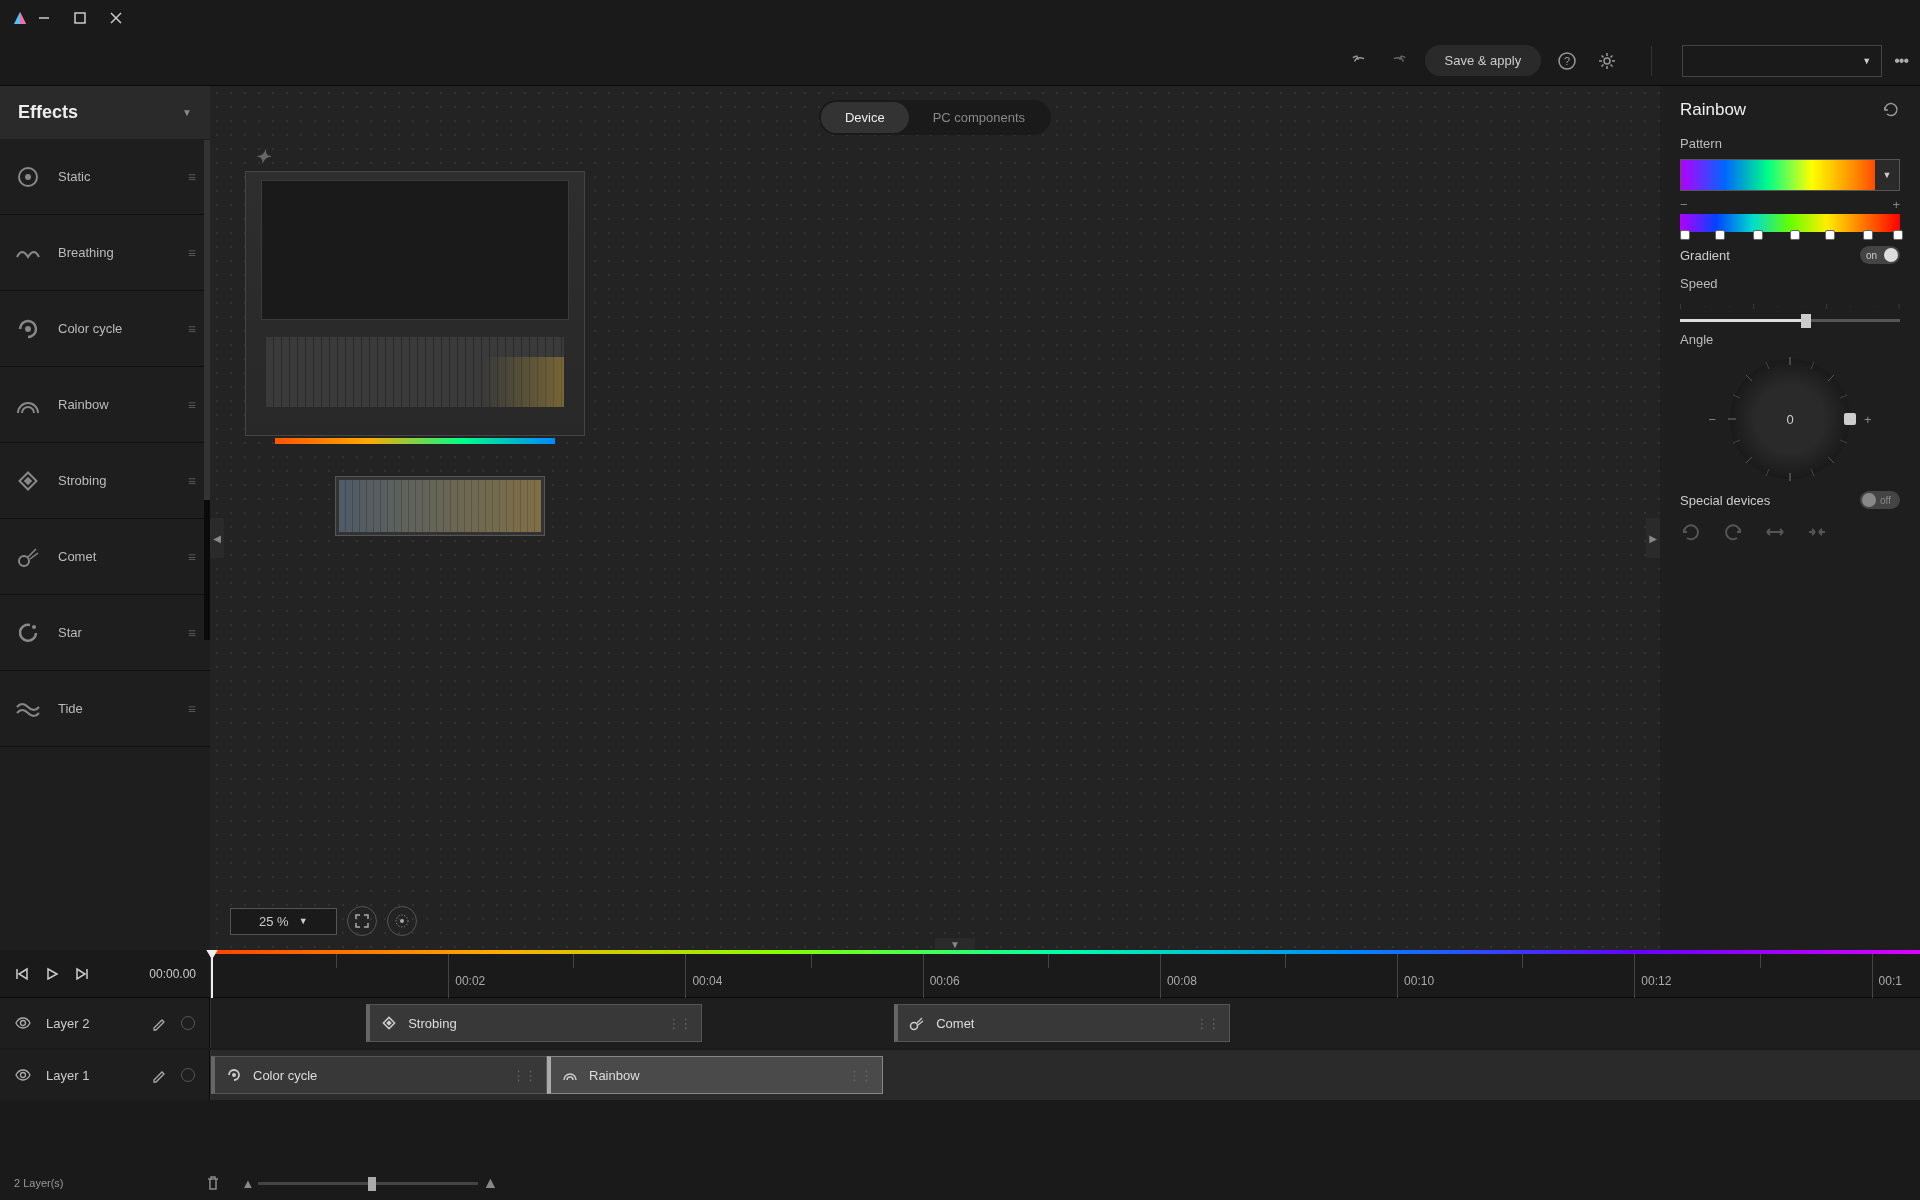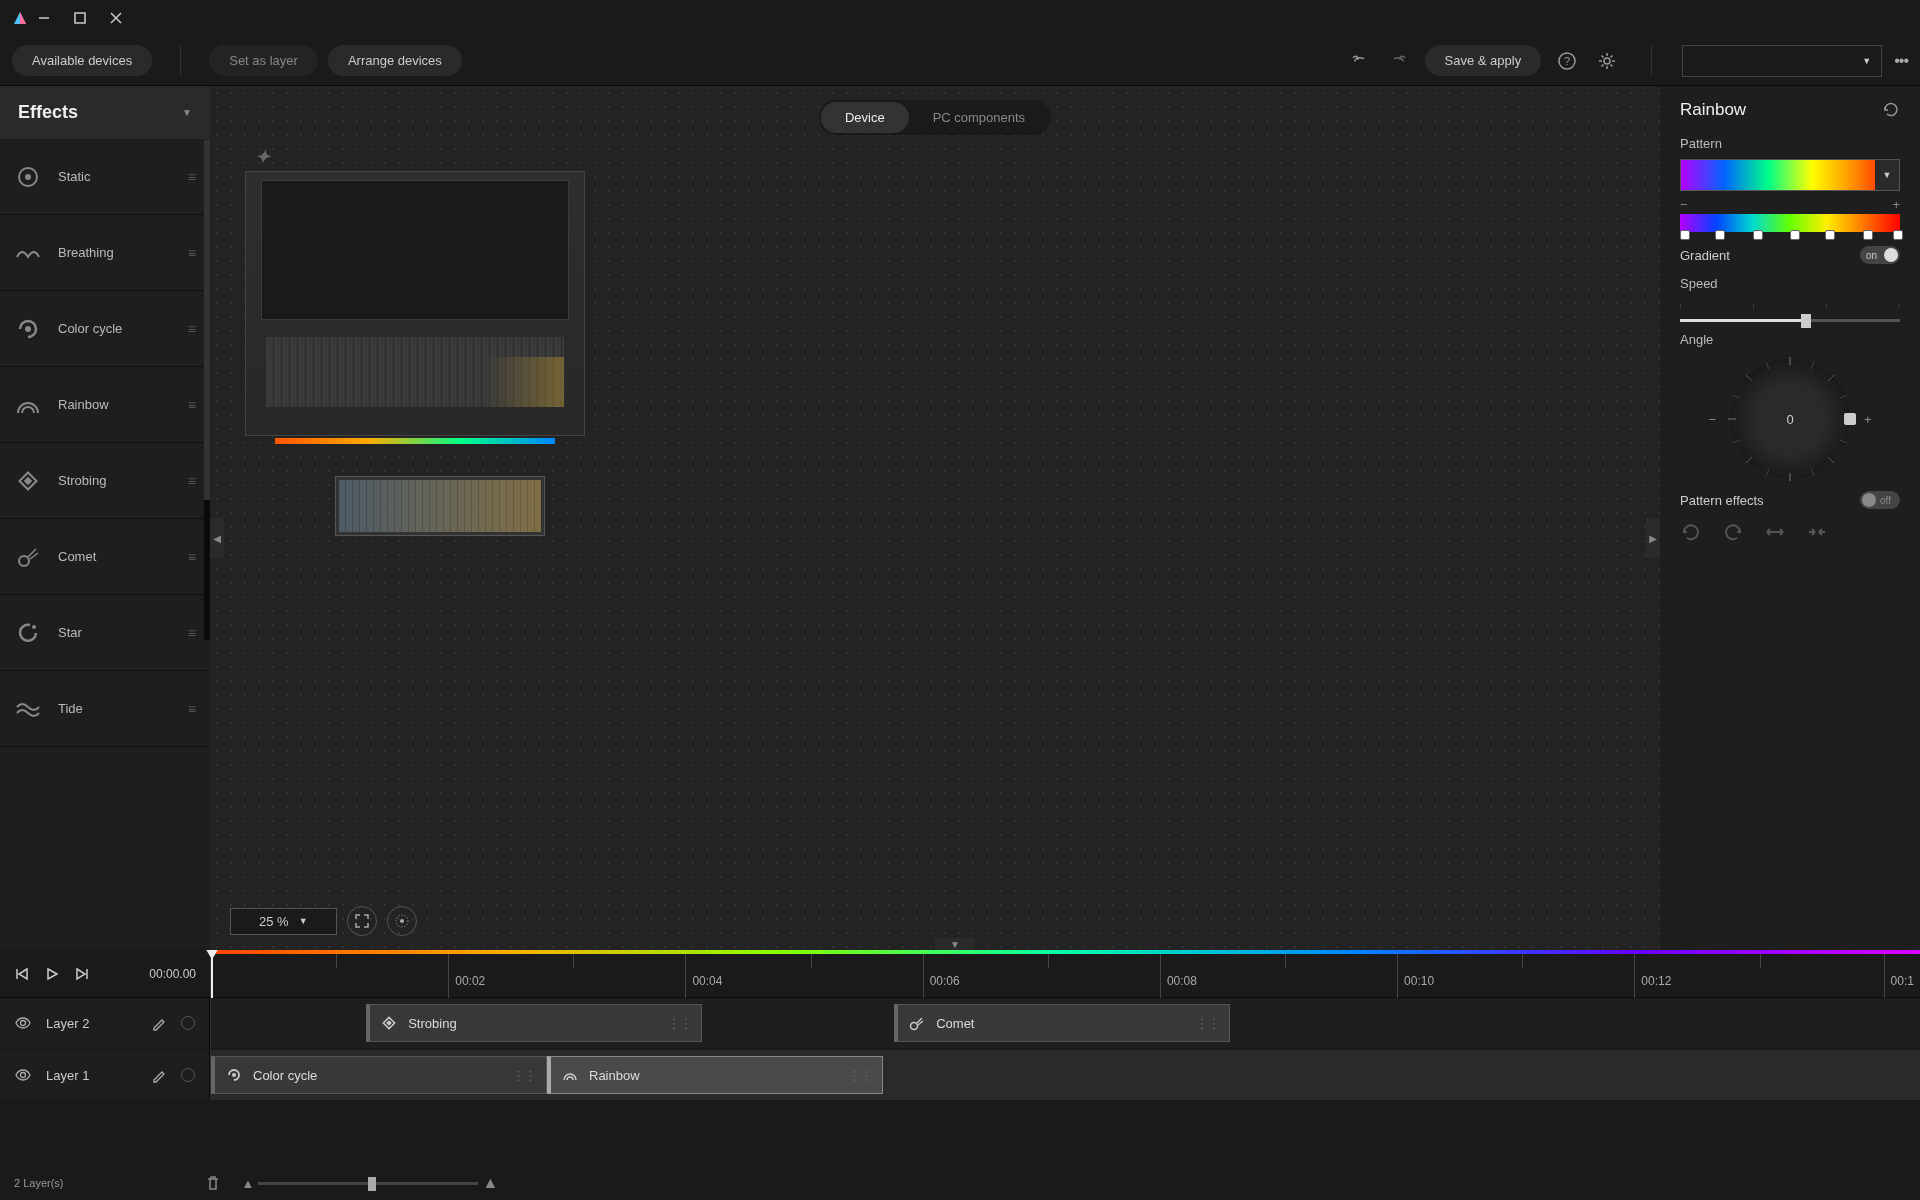--- a/index.html
+++ b/index.html
@@ -149,26 +149,20 @@
     <span class="winbtn">
         <svg width="12" height="12">
           <line x1="1" y1="1" x2="11" y2="11" stroke="#ccc" stroke-width="1.5"></line>
           <line x1="11" y1="1" x2="1" y2="11" stroke="#ccc" stroke-width="1.5"></line>
         </svg>
       </span>
   </div>
 </div>
 
 <div class="toolbar">
-  <div class="left">
-    <div class="btn">Available devices</div>
-    <div class="sep"></div>
-    <div class="btn btn-dark">Set as layer</div>
-    <div class="btn">Arrange devices</div>
-  </div>
   <div class="spacer"></div>
   <div class="right">
     <span class="icon-btn">
         <svg width="20" height="20">
           <path d="M14 6 Q6 6 6 12 M6 6 L3 9 M6 6 L9 9" fill="none" stroke="#999" stroke-width="1.5" transform="rotate(20 10 10)"></path>
         </svg>
       </span>
     <span class="icon-btn">
         <svg width="20" height="20">
           <path d="M6 6 Q14 6 14 12 M14 6 L17 9 M14 6 L11 9" fill="none" stroke="#666" stroke-width="1.5" transform="rotate(-20 10 10)"></path>
@@ -383,21 +377,21 @@
           <line x1="57" y1="24" x2="50" y2="21" stroke="#444"></line>
               <line x1="-57" y1="24" x2="-50" y2="21" stroke="#444"></line>
         </g>
           </svg>
         <span style="color:#ccc">0</span>
         <div class="dial-nub"></div>
       </div>
       <span style="color:#888">+</span>
     </div>
     <div class="toggle-row">
-      <span>Pattern effects</span>
+      <span>Special devices</span>
       <div class="toggle off" data-label="off"></div>
     </div>
     <div class="se-icons">
       <span>
           <svg width="22" height="22">
             <path d="M4 11a7 7 0 1 1 3 6" fill="none" stroke="#555" stroke-width="2"></path>
             <path d="M4 8v3h3" fill="none" stroke="#555" stroke-width="2"></path>
           </svg>
         </span>
       <span>
@@ -461,21 +455,21 @@
           </div>
           <div class="tl-mark" style="left: 1074.11px; height: 14px;"></div>
           <div class="tl-mark" style="left: 1186.11px;">
             <div class="tl-mark-label">00:10</div>
           </div>
           <div class="tl-mark" style="left: 1311.33px; height: 14px;"></div>
           <div class="tl-mark" style="left: 1423.33px;">
             <div class="tl-mark-label">00:12</div>
           </div>
           <div class="tl-mark" style="left: 1548.56px; height: 14px;"></div>
-          <div class="tl-mark" style="left: 1660.56px; margin-left: 12px;">
+          <div class="tl-mark" style="left: 1660.56px;">
             <div class="tl-mark-label">00:1</div>
           </div>
         </div>
       <div class="tl-marker"></div>
     </div>
   </div>
   <div id="tl-tracks">
       <div class="tl-track">
         <div class="tl-track-head">
           <span class="tl-eye">

